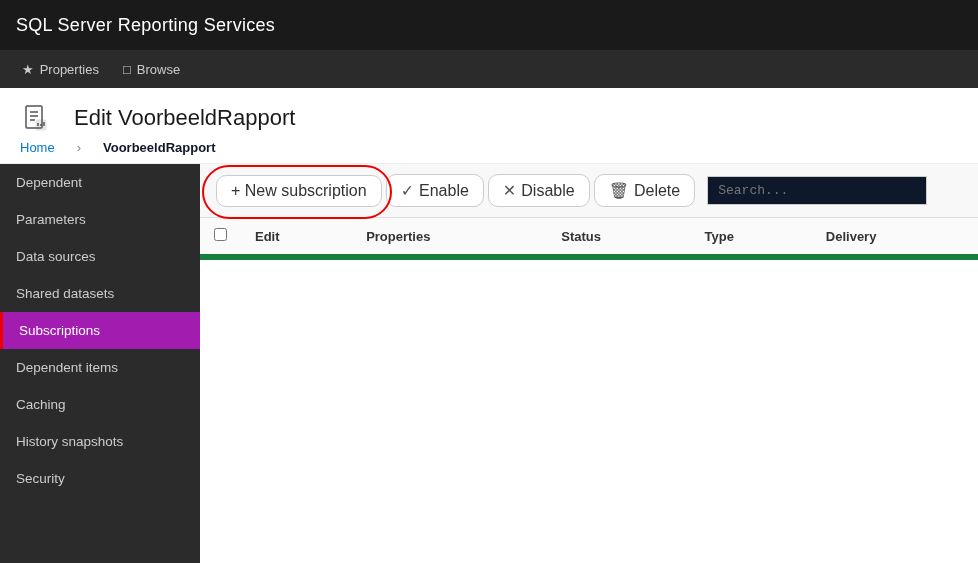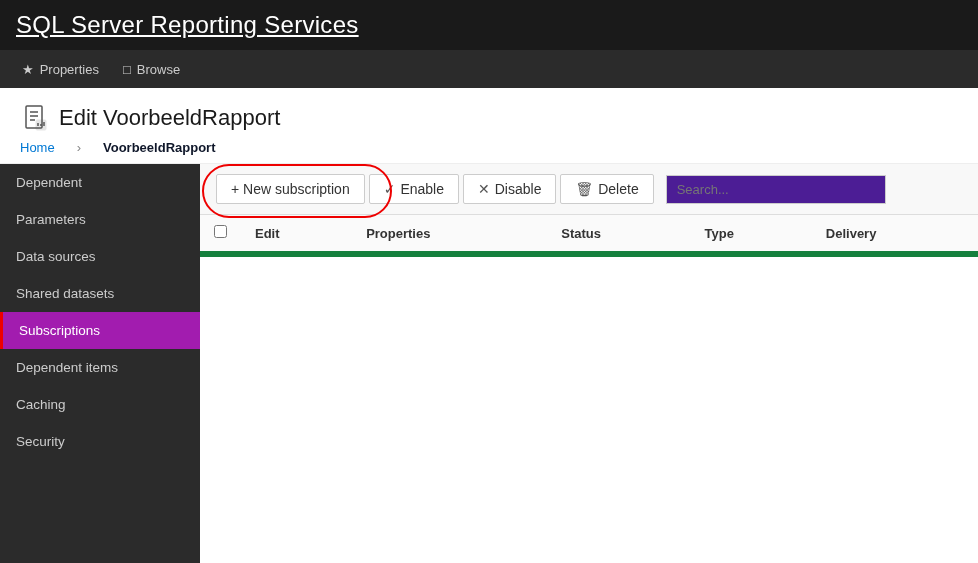--- a/index.html
+++ b/index.html
@@ -8,24 +8,23 @@
     
     .top-bar {
       background: #1a1a1a;
       color: #fff;
       height: 50px;
       display: flex;
       align-items: center;
       padding: 0 16px;
     }
     .top-bar-title {
-      font-size: 24px;
+      font-size: 18px;
       font-weight: 300;
       letter-spacing: 0.3px;
-      text-decoration: underline;
     }
 
     
     .nav-bar {
       background: #2b2b2b;
       height: 38px;
       display: flex;
       align-items: center;
       padding: 0 12px;
       gap: 4px;
@@ -43,21 +42,21 @@
 
     
     .page-header {
       padding: 14px 20px 8px 20px;
       border-bottom: 1px solid #eee;
       background: #fff;
     }
     .page-title-row {
       display: flex;
       align-items: center;
-      gap: 7px;
+      gap: 22px;
       margin-bottom: 6px;
     }
     .report-icon {
       width: 32px;
       height: 32px;
       display: flex;
       align-items: center;
       justify-content: center;
       color: #555;
     }
@@ -123,23 +122,23 @@
       background: #f8f8f8;
     }
     .toolbar-btn {
       display: flex;
       align-items: center;
       gap: 5px;
       padding: 6px 14px;
       border: 1px solid #ccc;
       background: #fff;
       cursor: pointer;
-      font-size: 14px;
+      font-size: 16px;
       color: #333;
-      border-radius: 2px;
+      border-radius: 10px;
     }
     .toolbar-btn.new-sub {
       font-weight: 500;
       position: relative;
     }
     .new-sub-highlight {
       position: absolute;
       top: -10px; left: -14px;
       width: 190px;
       height: 54px;
@@ -148,22 +147,23 @@
       pointer-events: none;
     }
     .search-box {
       margin-left: 8px;
       flex: 1;
       max-width: 220px;
       padding: 6px 10px;
       border: 1px solid #ccc;
       font-size: 13px;
       color: #888;
-      background: #4c1d95;
+      background: #0f172a;
       outline: none;
+      font-family: Liberation Mono, monospace;
     }
 
     
     .table-area {
       padding: 0;
     }
     table {
       width: 100%;
       border-collapse: collapse;
     }
@@ -229,20 +229,21 @@
 <div class="main-layout">
 
   <div class="sidebar" id="sidebar">
       <div class="sidebar-item">Dependent</div>
       <div class="sidebar-item">Parameters</div>
       <div class="sidebar-item">Data sources</div>
       <div class="sidebar-item">Shared datasets</div>
       <div class="sidebar-item active">Subscriptions</div>
       <div class="sidebar-item">Dependent items</div>
       <div class="sidebar-item">Caching</div>
+      <div class="sidebar-item">History snapshots</div>
       <div class="sidebar-item">Security</div>
     </div>
 
   <div class="content-area">
 
     <div class="toolbar">
       <div style="position:relative; display:inline-block;">
         <button class="toolbar-btn new-sub">+ New subscription</button>
         <div class="new-sub-highlight"></div>
       </div>

